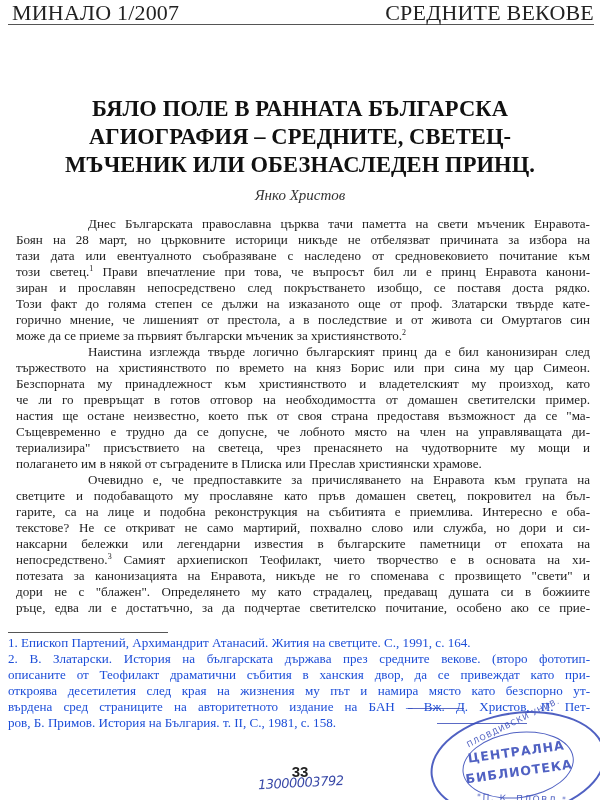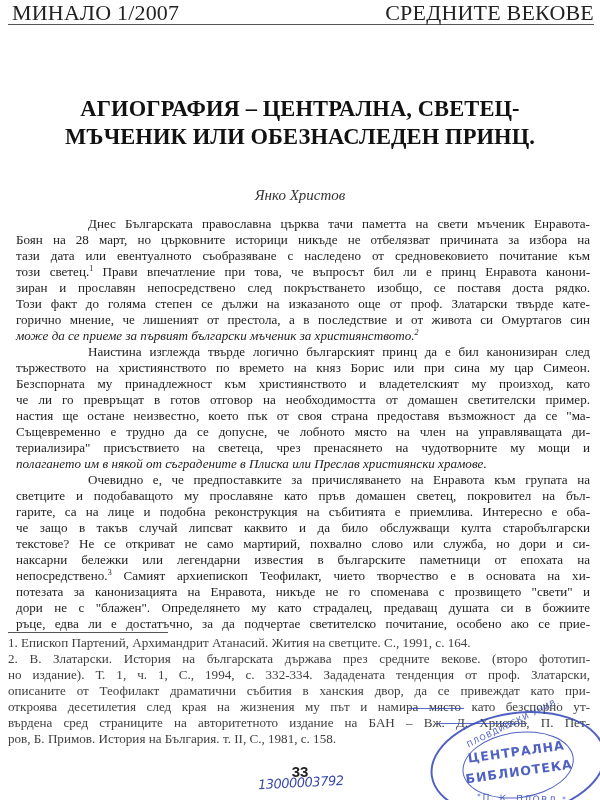--- a/index.html
+++ b/index.html
@@ -65,21 +65,20 @@
     }
     .body-text .line {
       white-space: nowrap;
       text-align: justify;
       text-align-last: justify;
       height: 16px;
       margin-left: 8px;
     }
     .body-text .line.last {
       text-align-last: left;
-      font-style: italic;
     }
     .body-text .line.indent {
       padding-left: 72px;
     }
     sup {
       font-size: 8px;
       line-height: 0;
       vertical-align: 5px;
     }
     .footnote-rule {
@@ -90,21 +89,21 @@
       height: 0;
       border-top: 1px solid #555;
     }
     .footnotes {
       position: absolute;
       top: 635px;
       left: 8px;
       width: 582px;
       font-size: 13.1px;
       line-height: 16px;
-      color: #404040;
+      color: #1d4ed8;
     }
     .footnotes .line {
       white-space: nowrap;
       text-align: justify;
       text-align-last: justify;
       height: 16px;
     }
     .footnotes .line.last {
       text-align-last: left;
     }
@@ -191,21 +190,22 @@
   </style>
 </head>
 <body>
 
 <div class="running-head">
   <span class="left">МИНАЛО  1/2007</span>
   <span class="right">СРЕДНИТЕ ВЕКОВЕ</span>
 </div>
 
 <div class="title">
-  <div>АГИОГРАФИЯ – ЦЕНТРАЛНА, СВЕТЕЦ-</div>
+  <div>БЯЛО ПОЛЕ В РАННАТА БЪЛГАРСКА</div>
+  <div>АГИОГРАФИЯ – СРЕДНИТЕ, СВЕТЕЦ-</div>
   <div>МЪЧЕНИК ИЛИ ОБЕЗНАСЛЕДЕН ПРИНЦ.</div>
 </div>
 
 <div class="author">Янко Христов</div>
 
 <div class="body-text" id="body-text">
     <div class="line indent"><span>Днес Българската православна църква тачи паметта на свети мъченик Енравота-</span></div>
     <div class="line"><span>Боян на 28 март, но църковните историци никъде не отбелязват причината за избора на</span></div>
     <div class="line"><span>тази дата или евентуалното съобразяване с наследено от средновековието почитание към</span></div>
     <div class="line"><span>този светец.</span><sup>1</sup><span> Прави впечатление при това, че въпросът бил ли е принц Енравота канони-</span></div>
@@ -217,35 +217,33 @@
     <div class="line"><span>тържеството на християнството по времето на княз Борис или при сина му цар Симеон.</span></div>
     <div class="line"><span>Безспорната му принадлежност към християнството и владетелският му произход, като</span></div>
     <div class="line"><span>че ли го превръщат в готов отговор на необходимостта от домашен светителски пример.</span></div>
     <div class="line"><span>настия ще остане неизвестно, което пък от своя страна предоставя възможност да се "ма-</span></div>
     <div class="line"><span>Същевременно е трудно да се допусне, че лобното място на член на управляващата ди-</span></div>
     <div class="line"><span>териализира" присъствието на светеца, чрез пренасянето на чудотворните му мощи и</span></div>
     <div class="line last"><span>полагането им в някой от съградените в Плиска или Преслав християнски храмове.</span></div>
     <div class="line indent"><span>Очевидно е, че предпоставките за причисляването на Енравота към групата на</span></div>
     <div class="line"><span>светците и подобаващото му прославяне като пръв домашен светец, покровител на бъл-</span></div>
     <div class="line"><span>гарите, са на лице и подобна реконструкция на събитията е приемлива. Интересно е оба-</span></div>
-    <div class="line"><span>че защо в такъв случай липсват каквито и да било обслужващи култа старобългарски</span></div>
     <div class="line"><span>текстове? Не се откриват не само мартирий, похвално слово или служба, но дори и си-</span></div>
     <div class="line"><span>наксарни бележки или легендарни известия в българските паметници от епохата на</span></div>
     <div class="line"><span>непосредствено.</span><sup>3</sup><span> Самият архиепископ Теофилакт, чието творчество е в основата на хи-</span></div>
     <div class="line"><span>потезата за канонизацията на Енравота, никъде не го споменава с прозвището "свети" и</span></div>
     <div class="line"><span>дори не с "блажен". Определянето му като страдалец, предаващ душата си в божиите</span></div>
     <div class="line"><span>ръце, едва ли е достатъчно, за да подчертае светителско почитание, особено ако се прие-</span></div>
   </div>
 
 <div class="footnote-rule"></div>
 
 <div class="footnotes" id="footnotes">
     <div class="line last"><span>1.  Епископ Партений, Архимандрит Атанасий. Жития на светците. С., 1991, с. 164.</span></div>
     <div class="line"><span>2. В. Златарски. История на българската държава през средните векове. (второ фототип-</span></div>
-    <div class="line"><span>но издание). Т. 1, ч. 1, С., 1994, с. 332-334. Зададената тенденция от проф. Златарски,</span></div>
     <div class="line"><span>описаните от Теофилакт драматични събития в ханския двор, да се привеждат като при-</span></div>
     <div class="line"><span>откроява десетилетия след края на жизнения му път и намира място като безспорно ут-</span></div>
     <div class="line"><span>върдена сред страниците на авторитетното издание на БАН – Вж. Д. Христов, П. Пет-</span></div>
     <div class="line last"><span>ров, Б. Примов. История на България. т. II, С., 1981, с. 158.</span></div>
   </div>
 
 <div class="page-number">33</div>
 
 <div class="inventory-number">13000003792</div>
 

